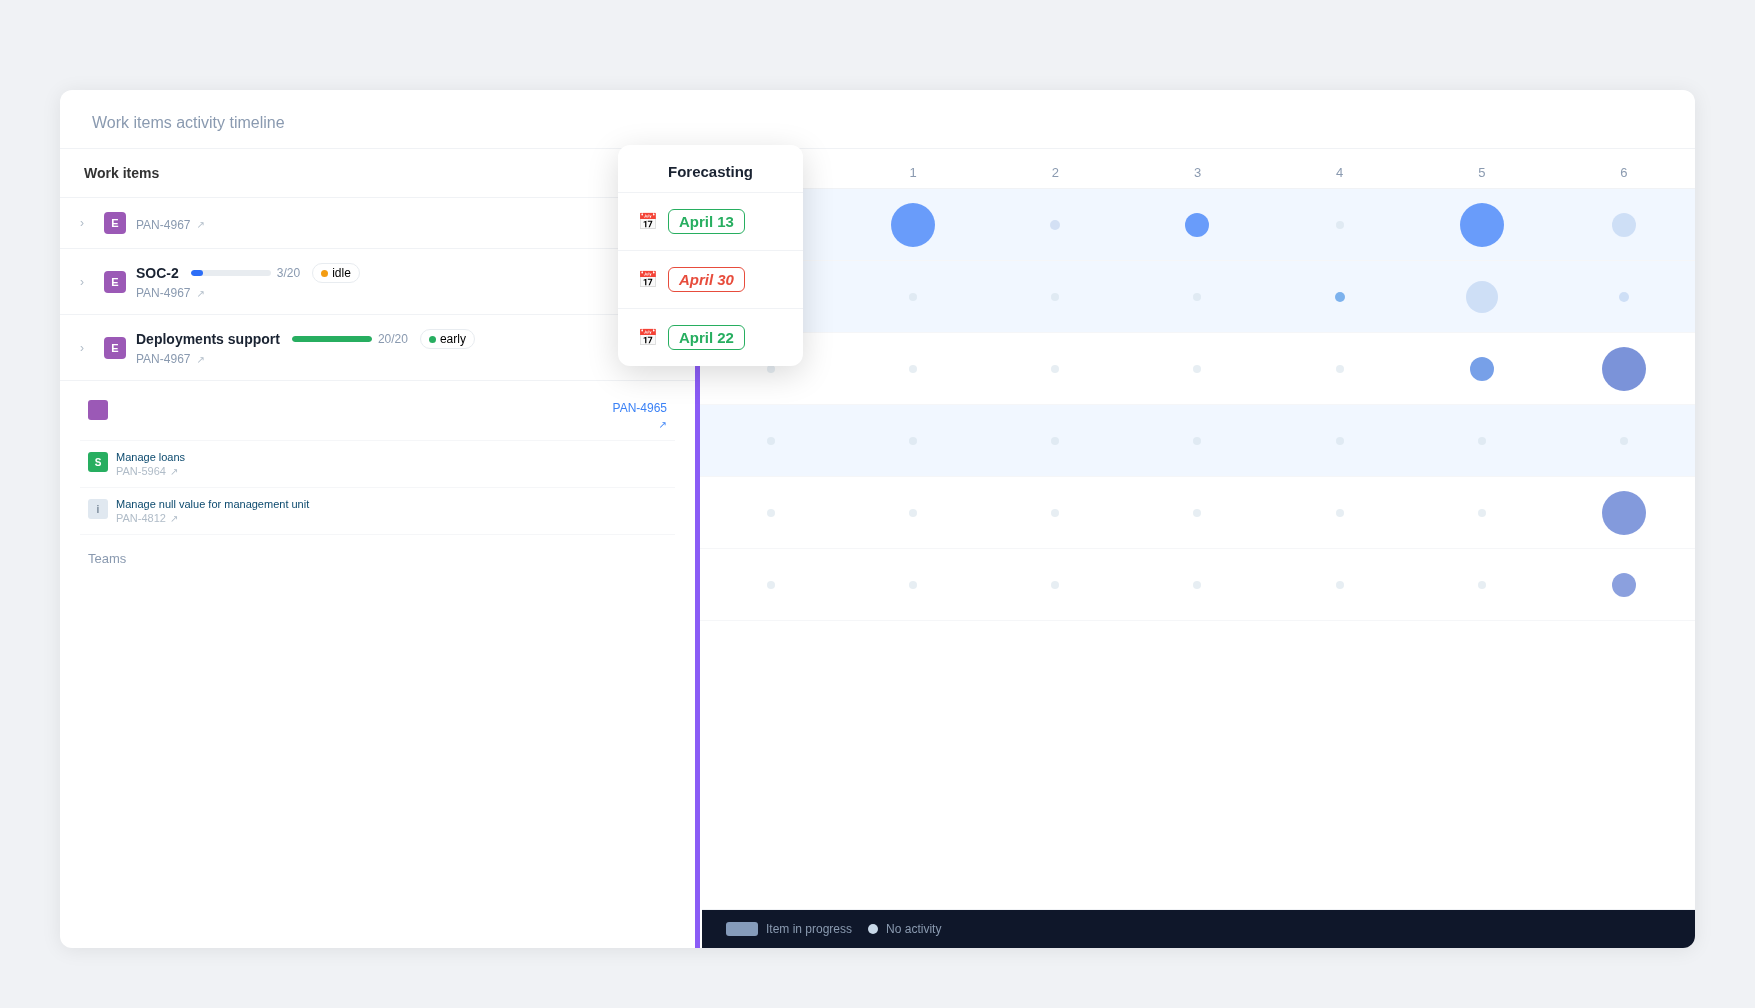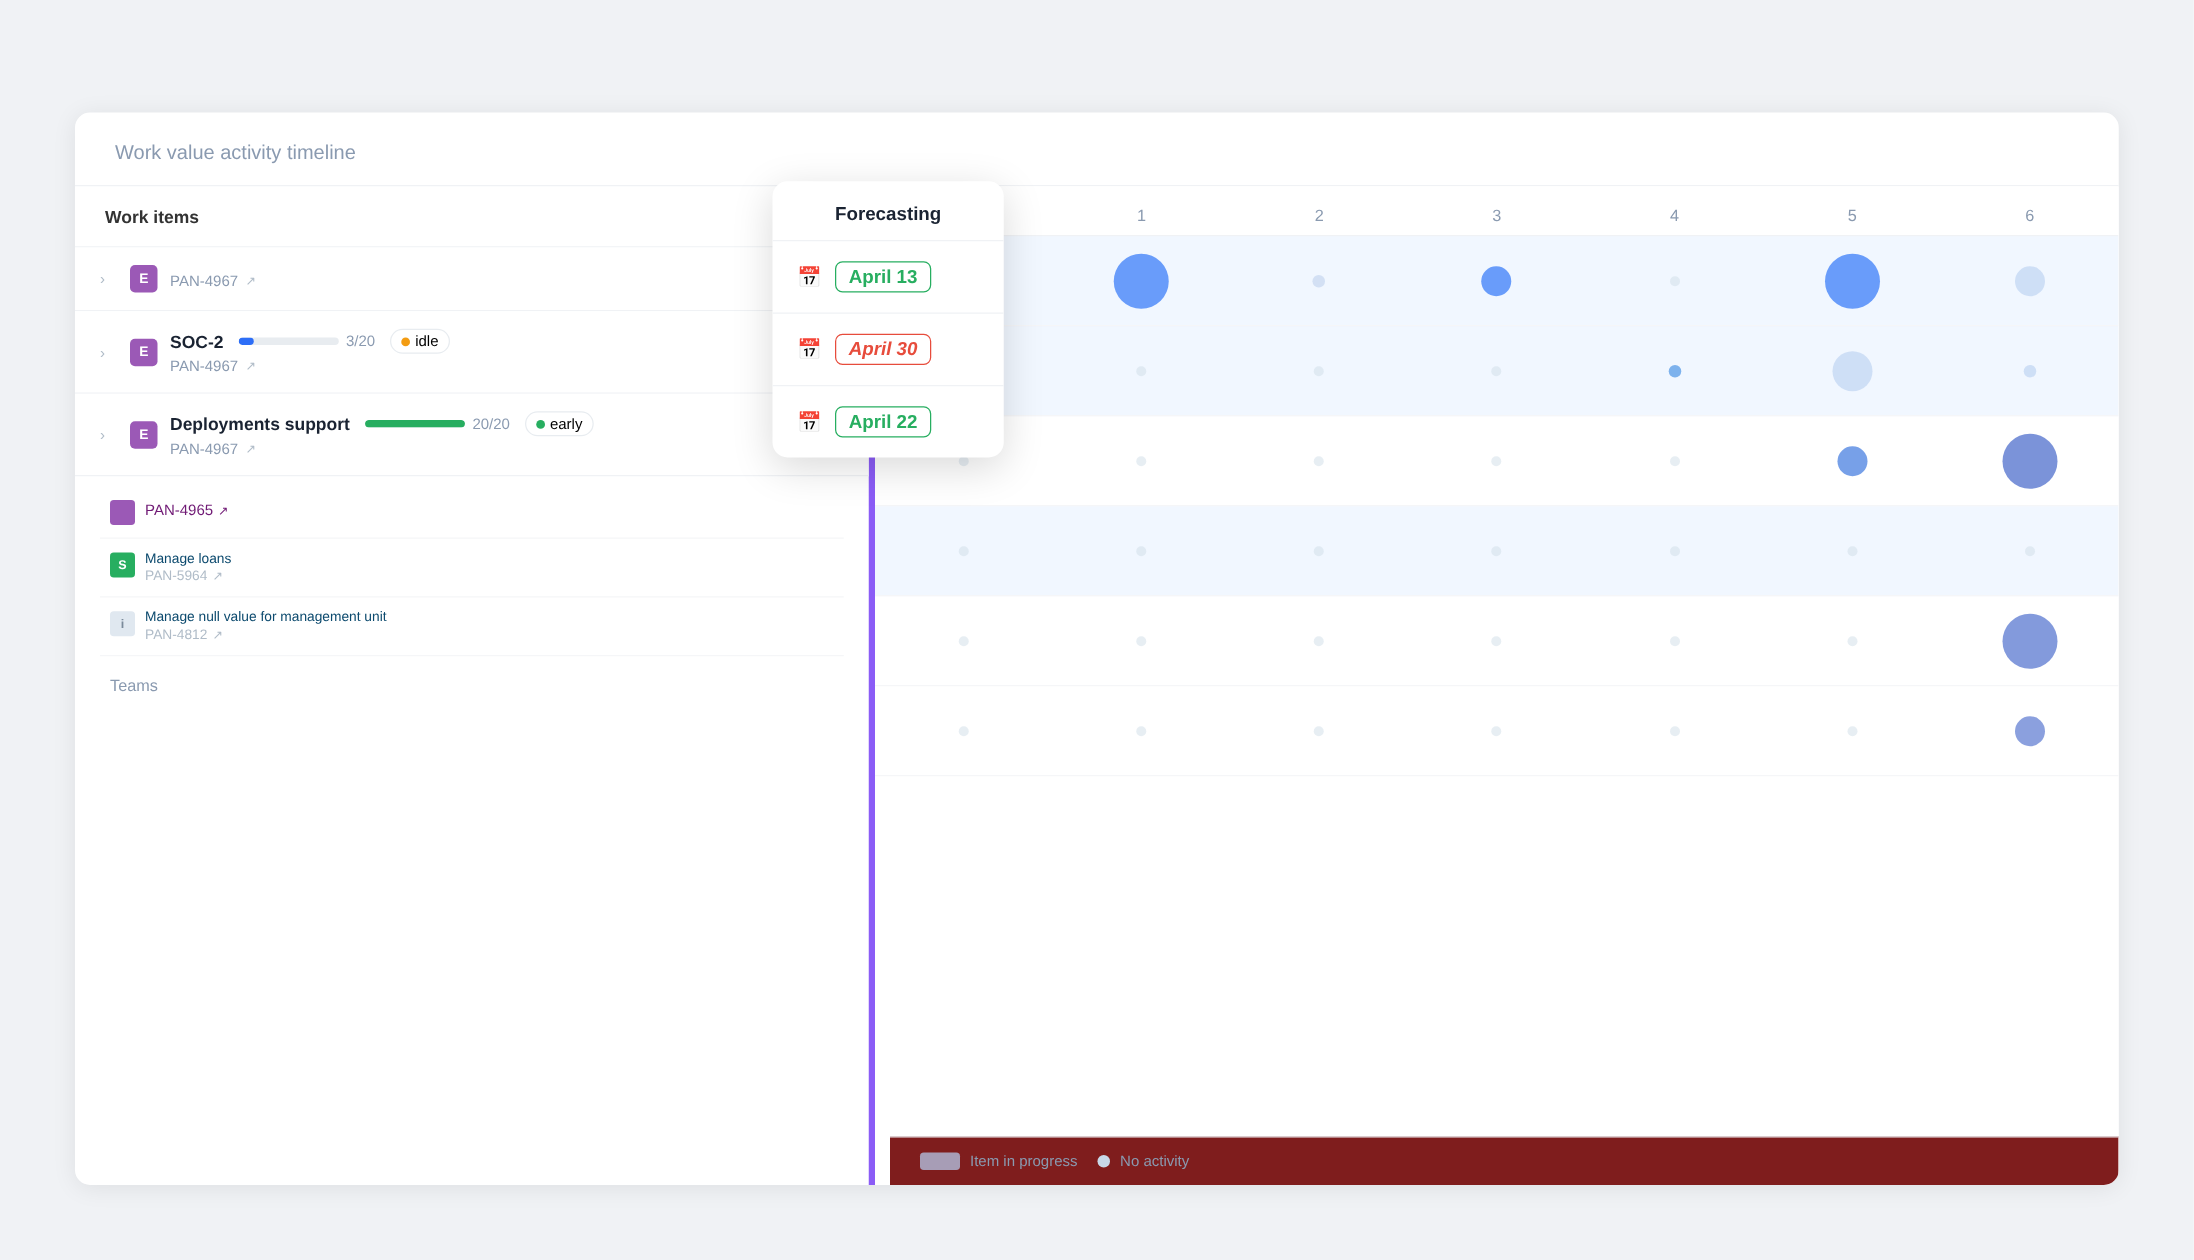--- a/index.html
+++ b/index.html
@@ -398,21 +398,21 @@
     
     .row-highlighted-bg {
       background: rgba(180, 210, 255, 0.18);
     }
   </style>
 </head>
 <body>
 
 <div class="main-container">
   <div class="page-title-bar">
-    <span class="page-title">Work value activity timeline</span>
+    <span class="page-title">Work items activity timeline</span>
   </div>
 
   <div class="content-area">
 
     <div class="work-items-panel">
       <div class="work-items-header">Work items</div>
 
       <div class="work-item-row">
         <span class="chevron">›</span>
         <span class="item-icon icon-epic">E</span>
@@ -470,21 +470,21 @@
             <span class="external-link-icon">↗</span>
           </div>
         </div>
       </div>
 
       <div class="sub-items-area">
 
         <div class="sub-item">
           <span class="sub-item-icon icon-epic" style="background:#9b59b6; width:20px;height:20px;border-radius:3px;display:flex;align-items:center;justify-content:center;font-size:10px;font-weight:700;color:#fff;margin-right:8px;flex-shrink:0;"></span>
           <div class="sub-item-content">
-            <div class="sub-item-id" style="color:#701a75;font-size:12px;display:flex;align-items:flex-end;gap:4px;">
+            <div class="sub-item-id" style="color:#3b82f6;font-size:12px;display:flex;align-items:flex-end;gap:4px;flex-direction:column;">
               <span>PAN-4965</span>
               <span style="font-size:10px;">↗</span>
             </div>
           </div>
         </div>
 
         <div class="sub-item">
           <span class="sub-item-icon icon-story" style="background:#27ae60; width:20px;height:20px;border-radius:3px;display:flex;align-items:center;justify-content:center;font-size:10px;font-weight:700;color:#fff;margin-right:8px;flex-shrink:0;margin-top:1px;">S</span>
           <div class="sub-item-content">
             <div class="sub-item-title">Manage loans</div>
@@ -663,21 +663,21 @@
           <div class="timeline-cell">
             <div class="dot-activity inactive"></div>
           </div>
           <div class="timeline-cell">
             <div class="dot-activity medium" style="background:#5a78d0; opacity:0.7;"></div>
           </div>
         </div>
 
       </div>
 
-      <div class="legend-bar" style="position:absolute;bottom:0;left:12px;right:0;background:#7f1d1d;">
+      <div class="legend-bar" style="position:absolute;bottom:0;left:2px;right:0;background:#0f172a;">
         <div class="legend-item">
           <div class="legend-rect"></div>
           <span>Item in progress</span>
         </div>
         <div class="legend-item">
           <div class="legend-dot"></div>
           <span>No activity</span>
         </div>
       </div>
     </div>

